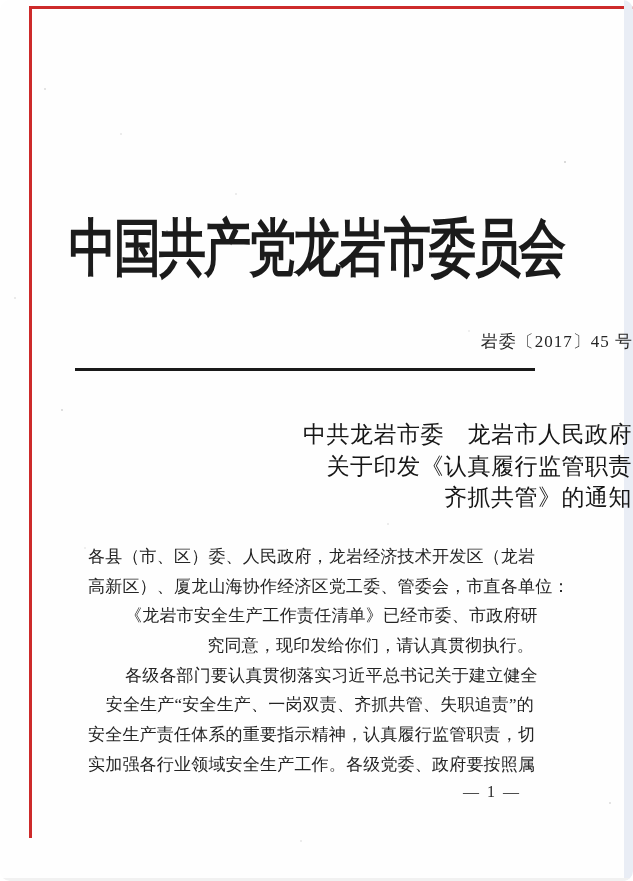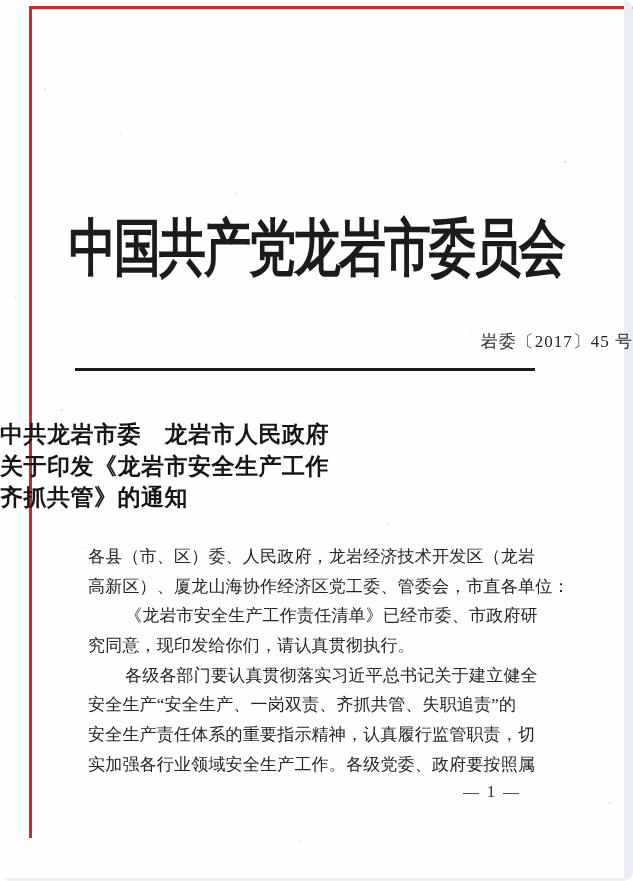--- a/index.html
+++ b/index.html
@@ -70,39 +70,40 @@
   .separator {
     position: absolute;
     top: 368px; left: 75px;
     width: 460px; height: 3px;
     background: #1a1a1a;
   }
   .doc-title {
     position: absolute;
     top: 419px; left: 0;
     width: 632px;
-    text-align: left;
-    font-weight: 700;
+    text-align: right;
+    font-weight: 400;
     font-size: 23px;
     line-height: 31.5px;
     color: #161616;
     letter-spacing: 0.5px;
   }
   .body-text {
     position: absolute;
     top: 542px; left: 88px;
     width: 446px;
     font-size: 17px;
     line-height: 29.7px;
     color: #242424;
     letter-spacing: 0.2px;
   }
   .body-text .line {
     white-space: nowrap;
     height: 29.7px;
+    text-align: right;
   }
   .body-text .indent {
     padding-left: 37px;
   }
   .page-number {
     position: absolute;
     top: 783px; right: 112px;
     font-size: 16px;
     letter-spacing: 2px;
     color: #2c2c2c;
@@ -144,21 +145,21 @@
   <div class="scan-noise"></div>
 
   <div class="letterhead">中国共产党龙岩市委员会</div>
 
   <div class="doc-number">岩委〔2017〕45 号</div>
 
   <div class="separator"></div>
 
   <div class="doc-title">
     <div>中共龙岩市委　龙岩市人民政府</div>
-    <div>关于印发《龙岩市安全生产工作</div>
+    <div>关于印发《认真履行监管职责</div>
     <div>齐抓共管》的通知</div>
   </div>
 
   <div class="body-text">
     <div class="line">各县（市、区）委、人民政府，龙岩经济技术开发区（龙岩</div>
     <div class="line">高新区）、厦龙山海协作经济区党工委、管委会，市直各单位：</div>
     <div class="line indent">《龙岩市安全生产工作责任清单》已经市委、市政府研</div>
     <div class="line">究同意，现印发给你们，请认真贯彻执行。</div>
     <div class="line indent">各级各部门要认真贯彻落实习近平总书记关于建立健全</div>
     <div class="line">安全生产“安全生产、一岗双责、齐抓共管、失职追责”的</div>

